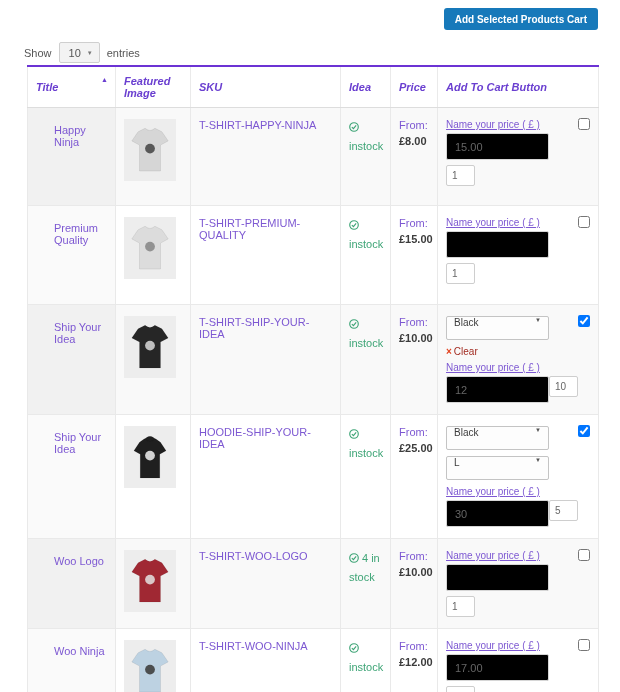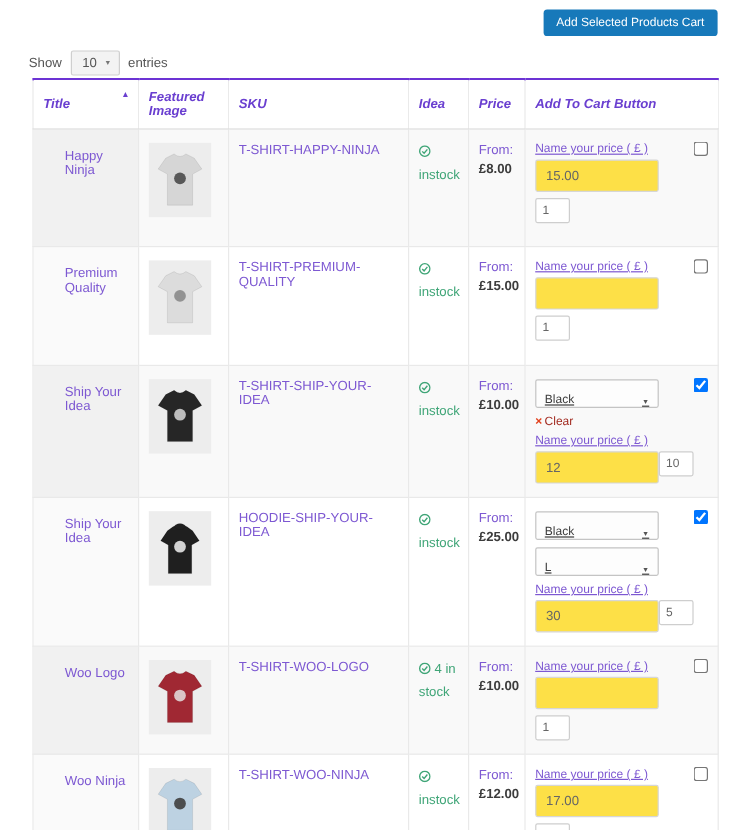--- a/index.html
+++ b/index.html
@@ -4,21 +4,21 @@
 <style>
   * { margin:0; padding:0; box-sizing:border-box; }
   html,body { background:#fff; }
   body { font-family:"Liberation Sans", sans-serif; color:#555; }
   .page { position:relative; width:620px; height:692px; background:#fff; overflow:hidden; }
 
   
   .add-selected-btn {
     position:absolute; top:8px; right:22px; height:22px; padding:0 11px;
     background:#1779ba; color:#fff; border:none; border-radius:3px;
-    font-family:"Liberation Sans",sans-serif; font-size:10px; font-weight:normal; cursor:pointer;
+    font-family:"Liberation Sans",sans-serif; font-size:10px; font-weight:bold; cursor:pointer;
   }
 
   
   .entries { position:absolute; top:42px; left:24px; font-size:11px; color:#555;
     display:flex; align-items:center; gap:7px; }
   .entries-select {
     display:inline-flex; align-items:center; gap:6px; background:#f3f3f3;
     border:1px solid #cfcfcf; border-radius:2px; padding:2px 6px 2px 9px;
     font-size:11px; color:#555; cursor:pointer; min-width:40px; height:21px;
   }
@@ -56,31 +56,31 @@
   .stock-cell { color:#3fa577; line-height:1.6; }
   .stock-icon { display:inline-block; vertical-align:-1px; margin-right:3px; }
   .price-prefix { color:#7d58d2; margin-bottom:4px; }
   .price-amount { color:#3c3c3c; font-weight:bold; }
 
   
   .cart-wrap { position:relative; width:100%; min-height:60px; padding-right:24px; }
   .cart-check { position:absolute; top:-1px; right:0px; width:12px; height:12px; cursor:pointer; }
   .variant-select {
     width:103px; height:24px; border:1px solid #c4c4c4; background:#fdfdfd; border-radius:2px;
-    display:flex; align-items:flex-end; justify-content:space-between;
-    padding:0 7px; margin-bottom:6px; color:#3c3c3c; font-size:10px; cursor:pointer;text-decoration:underline;
+    display:flex; align-items:flex-start; justify-content:space-between;
+    padding:0 7px; margin-bottom:6px; color:#3c3c3c; font-size:10px; cursor:pointer;
   }
   .variant-select .caret { font-size:6px; color:#555; }
   .clear-line { font-size:10px; margin:0 0 5px 0; cursor:pointer; }
   .clear-x { color:#e2401c; font-weight:bold; margin-right:2px; }
   .clear-label { color:#a22b21; }
   .nyp-label { color:#7d58d2; font-size:10px; margin-bottom:3px;text-decoration:underline; }
   .price-row { display:flex; align-items:flex-start; width:100%; }
   .price-input {
-    width:103px; height:27px; border:1px solid #d6d6d6; background:#fde047; border-radius:2px;
+    width:103px; height:27px; border:1px solid #d6d6d6; background:#000000; border-radius:2px;
     font-family:"Liberation Sans",sans-serif; font-size:11px; color:#666; padding:4px 8px;
   }
   .qty-input {
     width:29px; height:21px; border:1px solid #cecece; background:#fff; border-radius:2px;
     font-family:"Liberation Sans",sans-serif; font-size:10px; color:#666; padding:0 5px;
   }
   .qty-inline { margin-left:auto; }
   .qty-below { display:block; margin-top:5px; }
 </style>
 </head>

